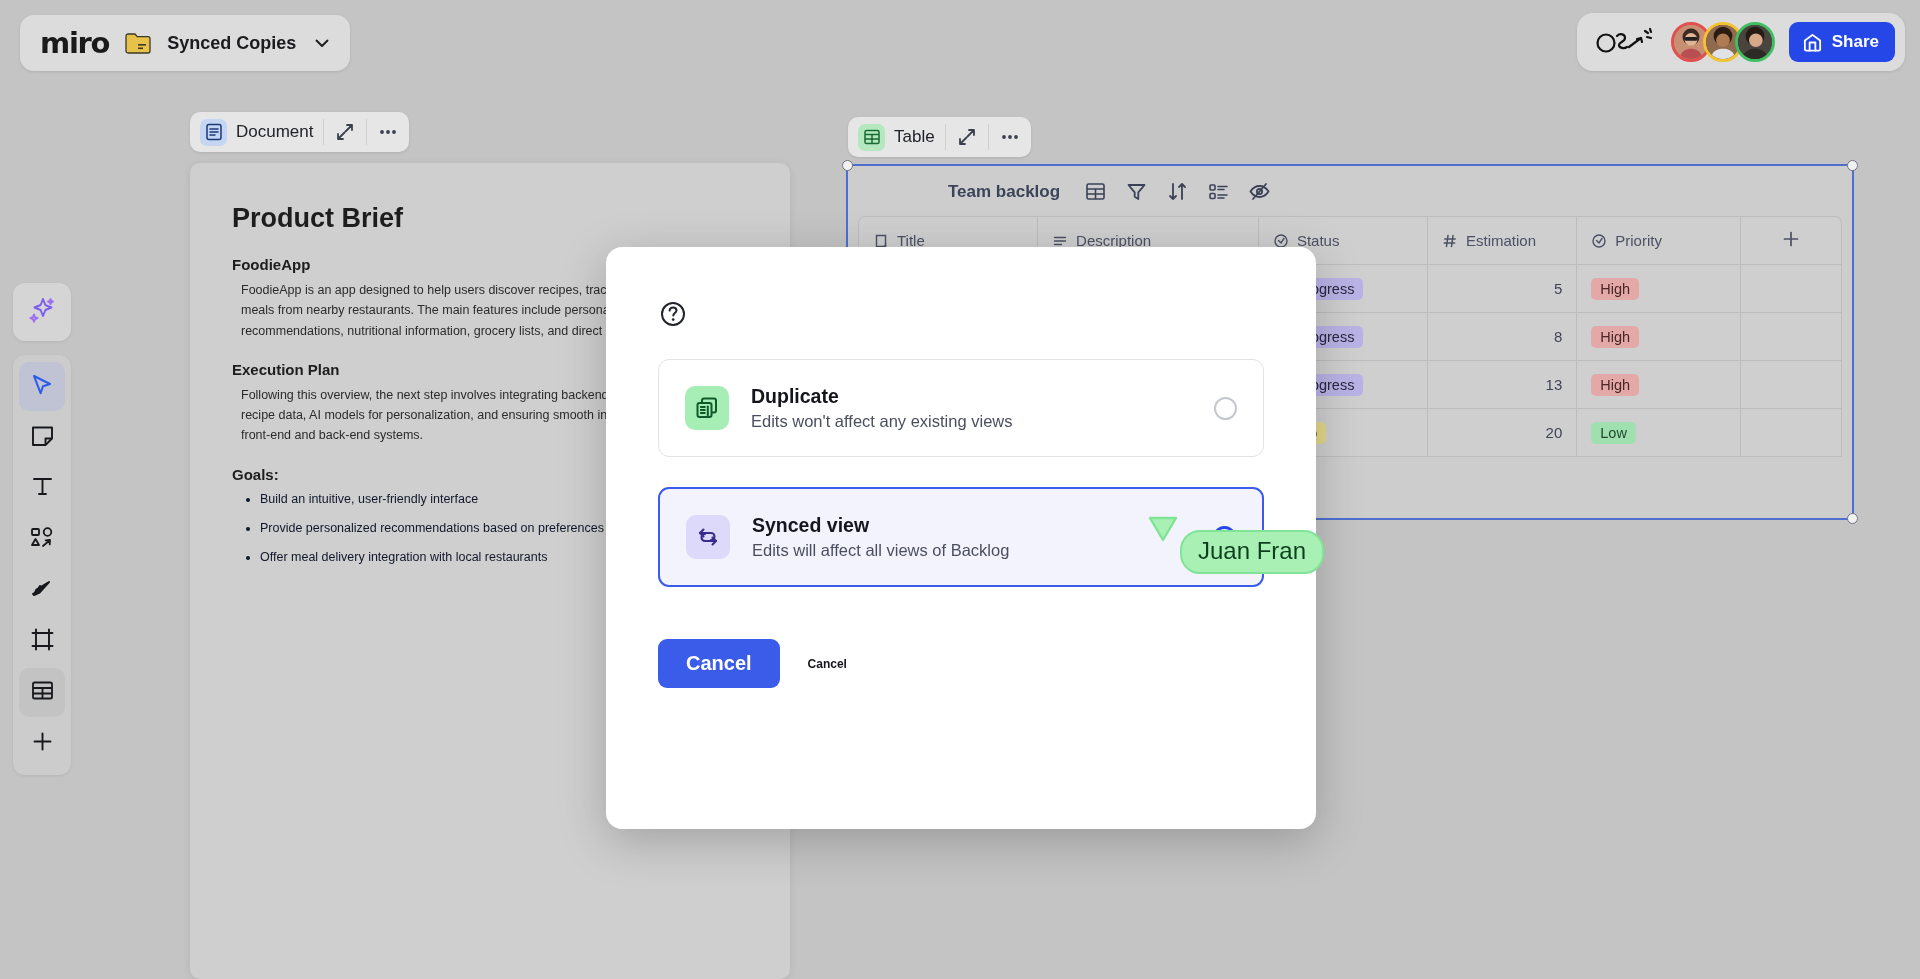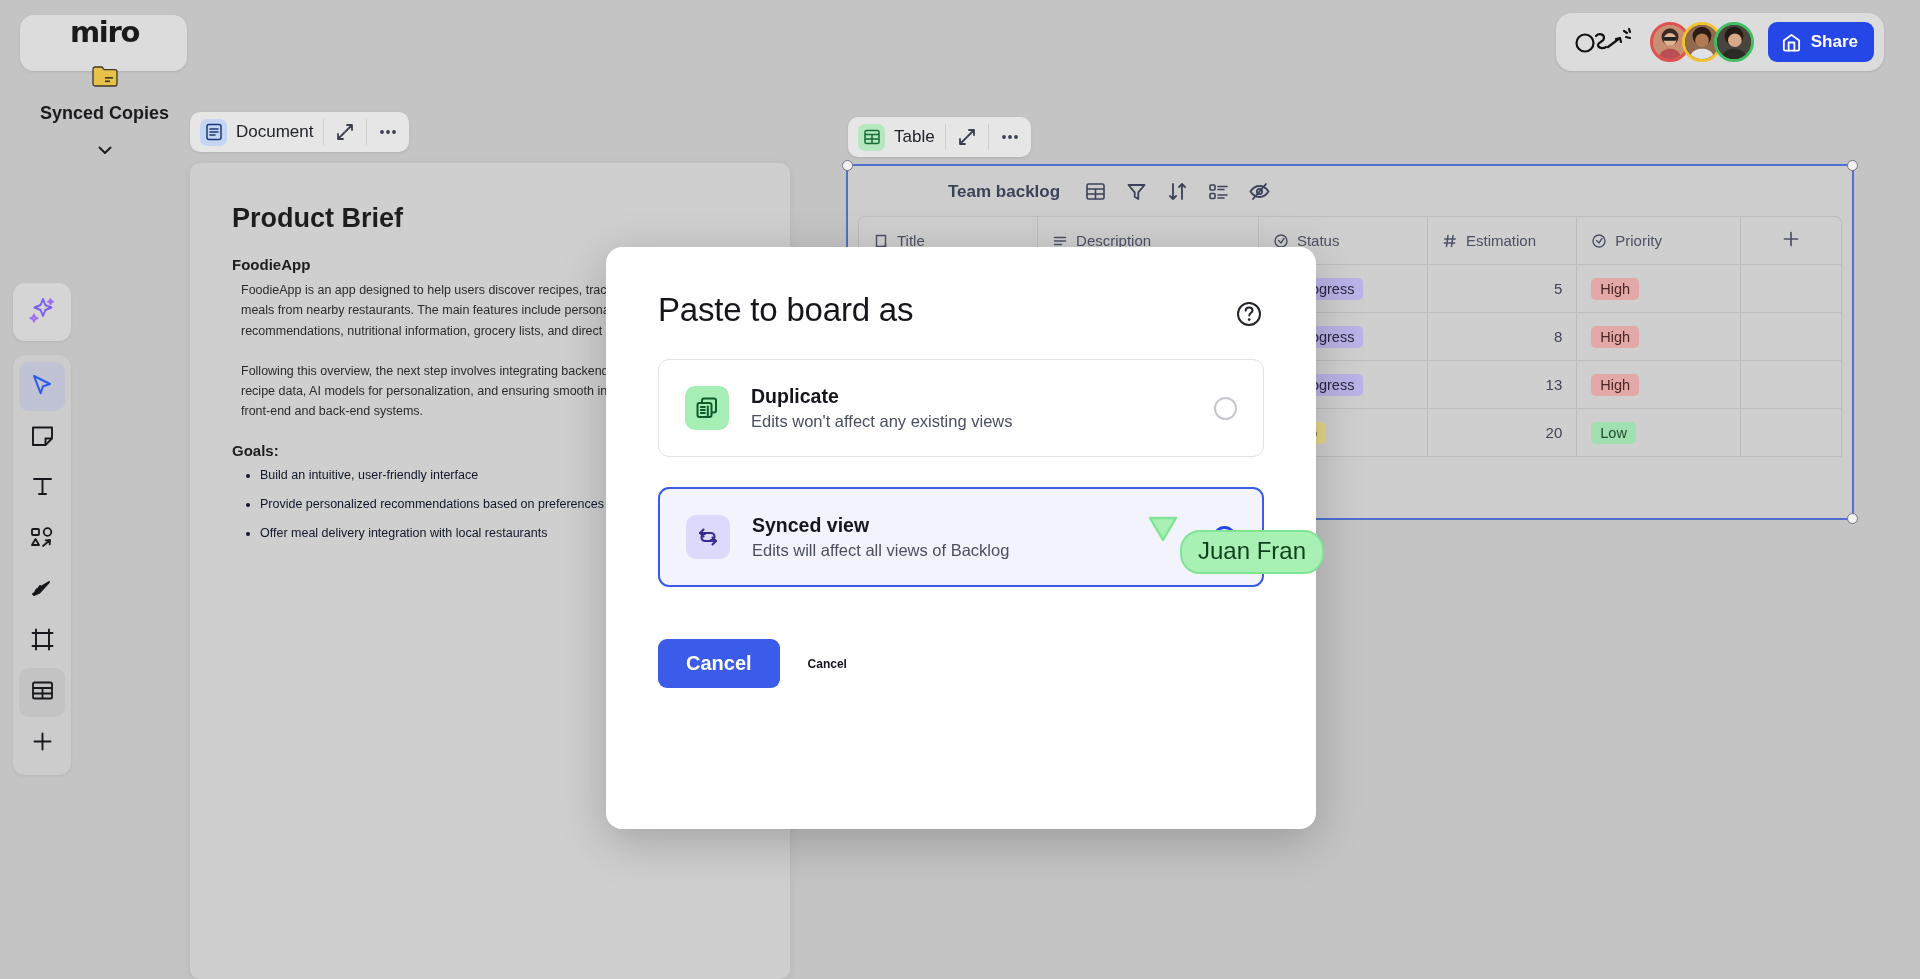--- a/index.html
+++ b/index.html
@@ -14,33 +14,32 @@
   
   .canvas { position: absolute; inset: 0; background: #c4c4c4; }
 
   
   .topbar-left {
     position: absolute; left: 20px; top: 15px;
     height: 56px; display: flex; align-items: center;
     background: #dcdcdc; border-radius: 14px;
     padding: 0 18px 0 20px; gap: 16px;
     box-shadow: 0 1px 3px rgba(0,0,0,.10);
-    flex-direction: column;
   }
   .miro-logo {
     font-size: 29px; font-weight: 700; letter-spacing: -1.3px;
     color: #1a1a1a; font-family: "DejaVu Sans", sans-serif;
   }
   .folder-ico { width: 26px; height: 22px; display:block; }
   .board-name { font-size: 18px; font-weight: 600; color: #1b1b1f; white-space: nowrap;}
   .chev { width: 20px; height: 20px; display:block; }
 
   
   .topbar-right {
-    position: absolute; right: 36px; top: 13px;
+    position: absolute; right: 15px; top: 13px;
     height: 58px; display: flex; align-items: center;
     background: #dcdcdc; border-radius: 16px;
     padding: 0 10px 0 18px; gap: 14px;
     box-shadow: 0 1px 3px rgba(0,0,0,.10);
   }
   .scribble { width: 62px; height: 34px; display: block; }
   .avatars { display: flex; align-items: center; }
   .avatar {
     width: 40px; height: 40px; border-radius: 50%;
     border: 3px solid #e1504f; margin-left: -8px; overflow: hidden;
@@ -379,20 +378,21 @@
       </span>
     </div>
   </div>
 
   <div class="doc-card">
     <div class="doc-title">Product Brief</div>
 
     <div class="doc-h">FoodieApp</div>
     <p class="doc-p">FoodieApp is an app designed to help users discover recipes, track nutrition, and order meals from nearby restaurants. The main features include personalized meal recommendations, nutritional information, grocery lists, and direct delivery integration.</p>
 
+    <div class="doc-h">Execution Plan</div>
     <p class="doc-p">Following this overview, the next step involves integrating backend code for managing recipe data, AI models for personalization, and ensuring smooth interactions across the front-end and back-end systems.</p>
 
     <div class="doc-h">Goals:</div>
     <ul class="doc-ul">
       <li>Build an intuitive, user-friendly interface</li>
       <li>Provide personalized recommendations based on preferences and diet</li>
       <li>Offer meal delivery integration with local restaurants</li>
     </ul>
   </div>
 
@@ -571,21 +571,20 @@
         <div class="gcell c-prio">
             <span class="chip low">Low</span>
           </div>
         <div class="gcell c-plus"></div>
       </div>
     </div>
   </div>
 
   <div class="modal">
     <div class="modal-head">
-      <div class="modal-title">Paste to board as</div>
       <span>
         <svg class="help-ico" viewBox="0 0 30 30" fill="none" stroke="#22242c" stroke-width="2">
           <circle cx="15" cy="15" r="11"></circle>
           <path d="M11.6 11.6c.2-2 1.8-3.2 3.5-3.2 1.9 0 3.4 1.3 3.4 3.1 0 2.4-3.2 2.6-3.2 4.9" stroke-linecap="round"></path>
           <circle cx="15.2" cy="20.6" r="1.35" fill="#22242c" stroke="none"></circle>
         </svg>
       </span>
     </div>
 
     <div class="opt">

